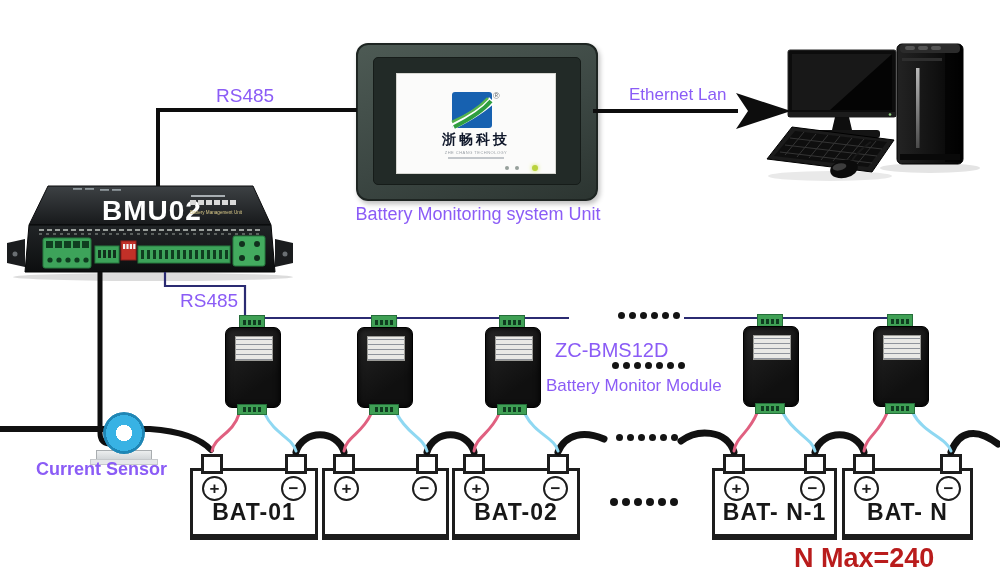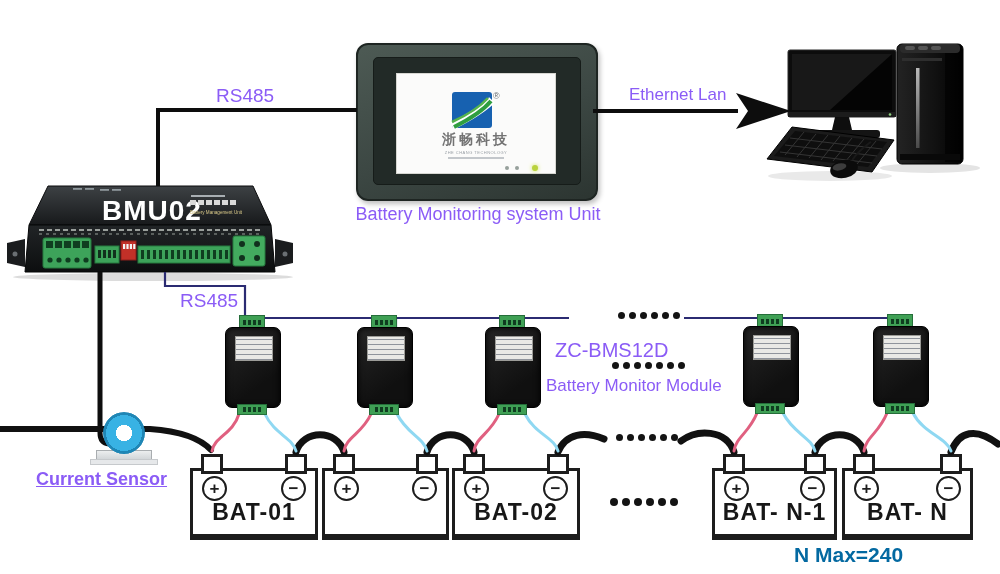--- a/index.html
+++ b/index.html
@@ -10,21 +10,21 @@
   .ctr{text-align:center;}
   svg{display:block;}
   
   .host{position:absolute;left:356px;top:43px;width:238px;height:154px;border-radius:12px;
         background:linear-gradient(160deg,#4d5a54 0%,#3c4743 55%,#2c3531 100%);
         border:2px solid #1e2522;box-shadow:2px 3px 5px rgba(0,0,0,.25);z-index:2;}
   .host-bezel{position:absolute;left:15px;top:12px;width:206px;height:126px;border-radius:5px;
         background:#222a27;border:1px solid #161c19;}
   .host-screen{position:absolute;left:22px;top:15px;width:158px;height:99px;background:#fbfbfa;
         border:1px solid #d7d7d2;display:flex;flex-direction:column;align-items:center;justify-content:center;}
-  .brand-cn{font-size:14px;font-weight:bold;letter-spacing:3px;color:#737373;margin-top:0;}
+  .brand-cn{font-size:14px;font-weight:bold;letter-spacing:3px;color:#0f172a;margin-top:0;}
   .brand-en{font-size:4px;color:#9aa0a6;letter-spacing:.5px;margin-top:1px;}
   .brand-line{width:56px;height:2px;background:#c3c7cb;margin-top:2px;}
   .led{position:absolute;border-radius:50%;}
   
   .sensor{position:absolute;width:54px;height:100px;z-index:4;}
   .sensor .tterm{position:absolute;left:14px;top:0;width:26px;height:13px;background:#3fa055;
         border:1px solid #256e3a;display:flex;gap:2px;justify-content:center;align-items:flex-end;padding-bottom:2px;box-sizing:border-box;}
   .sensor .tterm i,.sensor .bterm i{width:3px;height:5px;background:#0f3d20;}
   .sensor .body{position:absolute;left:0;top:12px;width:54px;height:79px;background:linear-gradient(145deg,#262626,#101010 70%);
         border:1px solid #000;border-radius:7px;box-shadow:inset 0 0 6px #000;}
@@ -48,21 +48,21 @@
   .ring-base{position:absolute;left:96px;top:450px;width:54px;height:9px;background:linear-gradient(#eceeef,#cfd3d6);
         border:1px solid #a9adb0;z-index:5;}
   .ring-base2{position:absolute;left:90px;top:459px;width:66px;height:4px;background:#e6e8ea;border:1px solid #c6c9cc;z-index:5;}
   
   .dots{position:absolute;display:flex;gap:4px;align-items:center;z-index:5;}
   .dots i{width:7px;height:7px;border-radius:50%;background:#141414;display:block;}
   .dots.big i{width:8px;height:8px;}
   
   .t17{font-size:17px;} .t18{font-size:18px;} .t19{font-size:19px;} .bold{font-weight:bold;}
   .t22{font-size:20px;font-weight:normal;}
-  .red{color:#0369a1;font-weight:bold;font-size:21px;}
+  .red{color:#b91c1c;font-weight:bold;font-size:27px;}
   .z5{z-index:7;}
 </style>
 </head>
 <body>
 
 <div class="canvas">
 
   <svg class="abs" style="left:0;top:0;z-index:3;pointer-events:none;" width="1000" height="574" viewBox="0 0 1000 574">
 
     <path d="M158,186 V110 H357" fill="none" stroke="#0d0d0d" stroke-width="4"></path>
@@ -429,15 +429,15 @@
       <i></i>
       <i></i>
   </div>
 
   <div class="lbl t19 z5" style="left:216px;top:85px;">RS485</div>
   <div class="lbl t17 z5" style="left:629px;top:85px;">Ethernet Lan</div>
   <div class="lbl t18 ctr z5" style="left:338px;top:204px;width:280px;">Battery Monitoring system Unit</div>
   <div class="lbl t19 z5" style="left:180px;top:290px;">RS485</div>
   <div class="lbl t22 z5" style="left:555px;top:339px;">ZC-BMS12D</div>
   <div class="lbl t17 z5" style="left:546px;top:376px;">Battery Monitor Module</div>
-  <div class="lbl t18 bold z5" style="left:36px;top:469px;text-decoration:underline;">Current Sensor</div>
+  <div class="lbl t18 bold z5" style="left:36px;top:459px;">Current Sensor</div>
   <div class="lbl red z5" style="left:794px;top:543px;">N Max=240</div>
 </div>
 
 </body></html>

